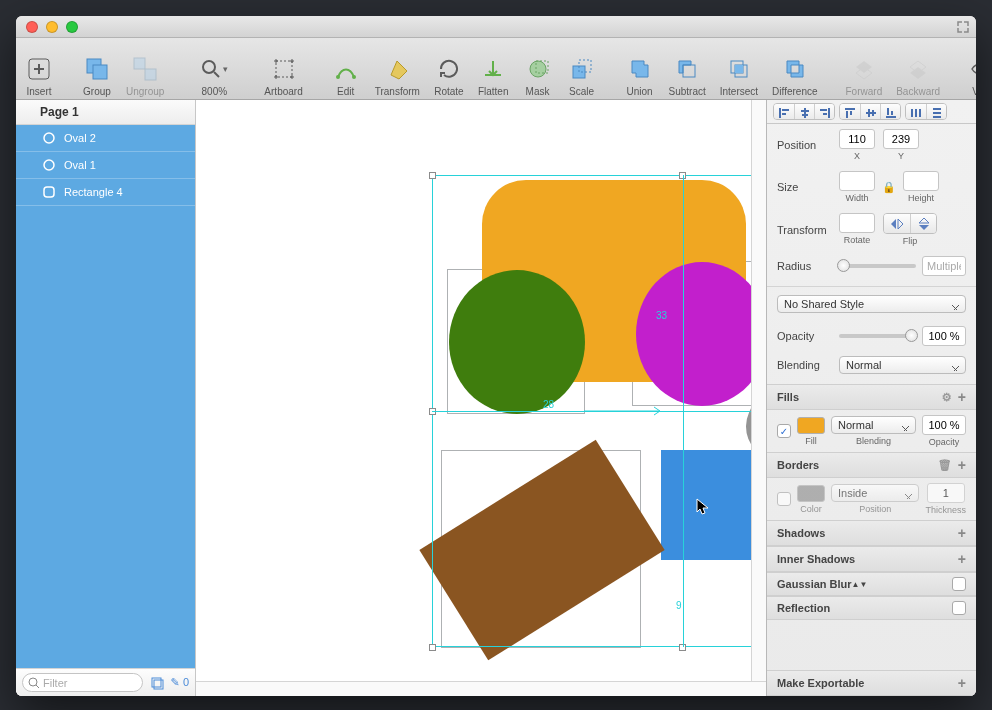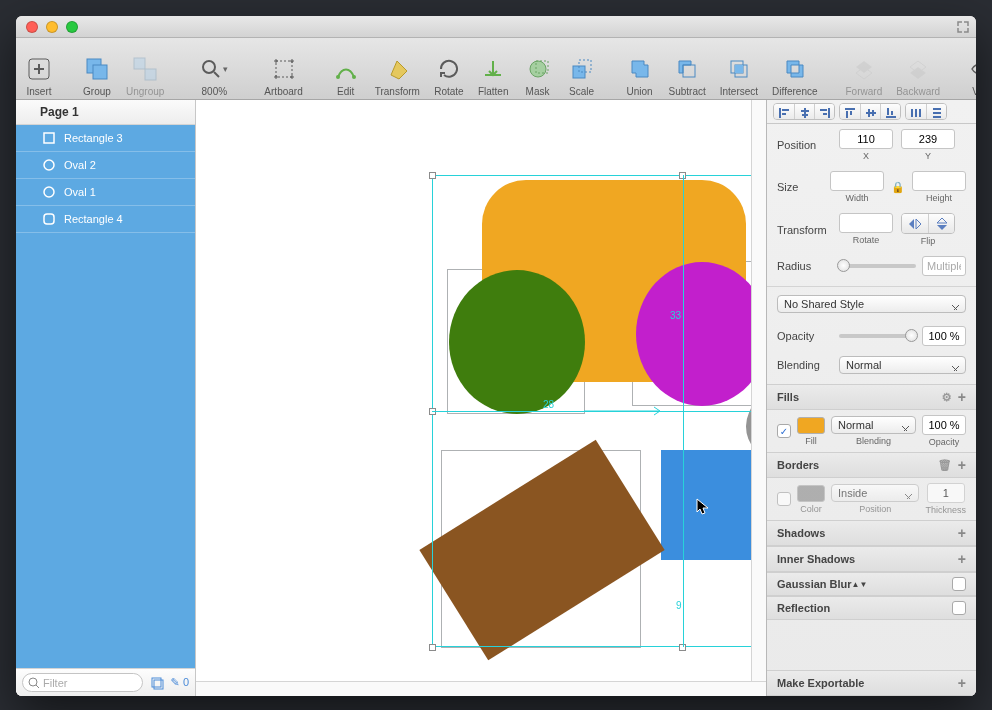--- a/index.html
+++ b/index.html
@@ -42,21 +42,21 @@
   .scroll-h { position:absolute; left:0; right:0; bottom:0; height:15px; background:#fafafa; border-top:1px solid #d5d5d5; }
   .scroll-v { position:absolute; right:0; top:0; bottom:15px; width:15px; background:#fafafa; border-left:1px solid #d5d5d5; }
   
   .inspector { width:210px; background:linear-gradient(#f1f1f1,#eaeaea); border-left:1px solid #b8b8b8; display:flex; flex-direction:column; font-size:11px; color:#333; overflow:hidden; }
   .alignbar { height:24px; border-bottom:1px solid #c8c8c8; display:flex; padding:3px 6px; gap:4px; }
   .alignbar .group { display:flex; border:1px solid #bfbfbf; border-radius:4px; overflow:hidden; }
   .alignbar .btn { width:20px; height:17px; background:linear-gradient(#fdfdfd,#e8e8e8); display:flex; align-items:center; justify-content:center; }
   .alignbar .btn + .btn { border-left:1px solid #cfcfcf; }
   .irow { display:flex; align-items:center; padding:5px 10px; gap:6px; }
   .ilabel { width:56px; color:#444; }
-  .iinput { width:54px; height:20px; background:#fff; border:1px solid #c5c5c5; border-radius:3px; padding:0 4px; text-align:center; font-size:11px; }
+  .iinput { width:36px; height:20px; background:#fff; border:1px solid #c5c5c5; border-radius:3px; padding:0 4px; text-align:center; font-size:11px; }
   .sublabel { font-size:9px; color:#666; text-align:center; }
   .twocol { display:flex; gap:8px; }
   .col { display:flex; flex-direction:column; align-items:center; gap:2px; }
   .secthdr { background:linear-gradient(#ebebeb,#dedede); border-top:1px solid #cfcfcf; border-bottom:1px solid #cfcfcf; padding:4px 10px; font-weight:bold; color:#444; display:flex; align-items:center; }
   .secthdr .spacer { flex:1; }
   .select { height:18px; background:linear-gradient(#fff,#ececec); border:1px solid #bcbcbc; border-radius:4px; padding:0 18px 0 6px; position:relative; display:flex; align-items:center; }
   .select::after { content:""; position:absolute; right:6px; top:5px; width:7px; height:9px; background:
     linear-gradient(45deg,transparent 3px,#555 3px,#555 4px,transparent 4px),
     linear-gradient(-45deg,transparent 3px,#555 3px,#555 4px,transparent 4px); }
   .slider { flex:1; height:4px; background:#c8c8c8; border-radius:2px; position:relative; }
@@ -258,26 +258,20 @@
 
   </div>
 
   <div class="main">
 
     <div class="sidebar">
       <div class="pagehdr">Page 1</div>
       <div class="layers">
         <div class="layer">
             <svg width="14" height="14">
-              <path d="M2 2L12 2L12 12L2 12Z" fill="none" stroke="#fff" stroke-width="1.5"></path>
-            </svg>
-            <span>Rectangle 3</span>
-          </div>
-        <div class="layer">
-            <svg width="14" height="14">
               <circle cx="7" cy="7" r="5" fill="none" stroke="#fff" stroke-width="1.5"></circle>
             </svg>
             <span>Oval 2</span>
           </div>
         <div class="layer">
             <svg width="14" height="14">
               <circle cx="7" cy="7" r="5" fill="none" stroke="#fff" stroke-width="1.5"></circle>
             </svg>
             <span>Oval 1</span>
           </div>
@@ -329,21 +323,21 @@
         <div class="handle" style="left:233px;top:72px"></div>
         <div class="handle" style="left:483px;top:72px"></div>
 
         <div class="handle" style="left:233px;top:308px"></div>
 
         <div class="handle" style="left:233px;top:544px"></div>
         <div class="handle" style="left:483px;top:544px"></div>
 
         <div class="guide" style="left:487px;top:75px;width:1px;height:472px"></div>
         <div class="guide" style="left:236px;top:311px;width:501px;height:1px"></div>
-        <div class="glabel" style="left:474px;top:210px">33</div>
+        <div class="glabel" style="left:460px;top:210px">33</div>
         <div class="glabel" style="left:347px;top:299px">28</div>
 
         <div class="glabel" style="left:480px;top:500px">9</div>
 
         <svg style="position:absolute;left:388px;top:306px;width:80px;height:10px">
             <line x1="0" y1="5" x2="75" y2="5" stroke="#27d2d9"></line>
             <path d="M70 1l6 4-6 4" fill="none" stroke="#27d2d9"></path>
           </svg>
 
         <svg class="cursor" style="left:500px;top:398px" viewBox="0 0 14 18">

